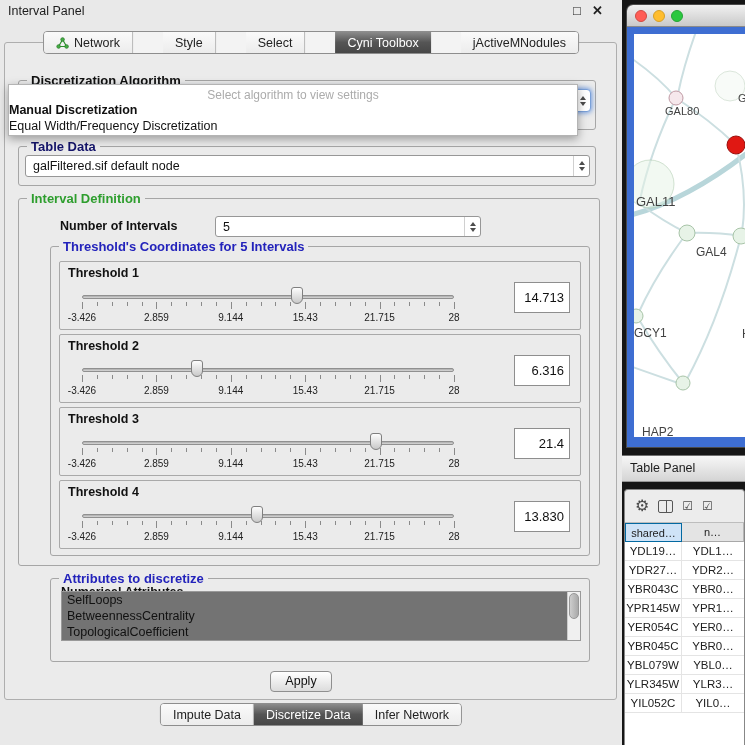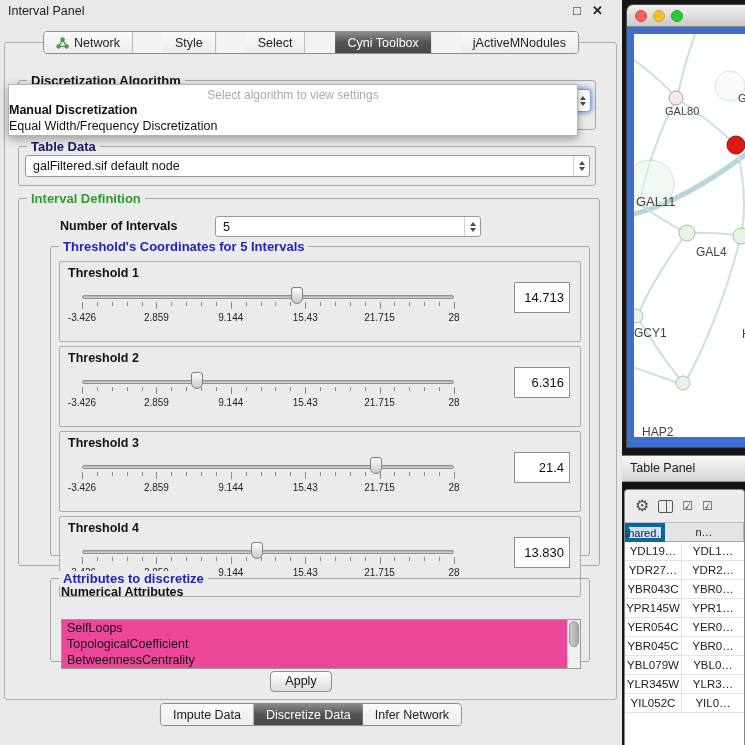--- a/index.html
+++ b/index.html
@@ -55,41 +55,41 @@
                 border:1px solid #7aa0d8; box-shadow:0 0 5px 1px rgba(90,140,220,0.85); border-radius:4px; }
 
   
   .popup { position:absolute; left:8px; top:84px; width:570px; height:52px; background:#fff;
            border:1px solid #b4b4b4; box-shadow:0 3px 9px rgba(0,0,0,0.35); z-index:40; }
   .popup-header { text-align:center; color:#ababab; font-size:12px; padding-top:3px; }
   .popup-item { font-size:12.5px; color:#111; padding:1px 0 1px 0; }
   .popup-item.bold { font-weight:bold; }
 
   
-  .threshold-panel { position:relative; height:81px; margin:0 8px 4px 8px;
+  .threshold-panel { position:relative; height:69px; margin:0 8px 4px 8px;
                      border:1px solid #a9a9a9; border-radius:2px; background:#ebebeb; }
   .threshold-title { position:absolute; left:8px; top:4px; font-size:12.5px; font-weight:bold; color:#111; }
   .slider { position:absolute; left:22px; top:24px; width:372px; height:42px; }
   .slider-track { position:absolute; left:0; top:9px; width:100%; height:4px;
                   background:linear-gradient(#ababab,#d9d9d9); border:1px solid #909090; border-radius:2px; }
   .slider-handle { position:absolute; top:1px; width:12px; height:17px;
                    background:linear-gradient(#fdfdfd,#c9c9c9); border:1px solid #7f7f7f;
                    border-radius:3px 3px 6px 6px; }
   .slider-ticks { position:absolute; left:0; top:16px; width:100%; height:8px; }
   .tick { position:absolute; top:0; width:1px; height:4px; background:#8a8a8a; }
   .tick.major { height:7px; }
   .slider-labels { position:absolute; left:0; top:26px; width:100%; height:12px; }
   .scale-label { position:absolute; transform:translateX(-50%); font-size:10px; color:#222; white-space:nowrap; }
   .value-box { position:absolute; right:10px; top:20px; width:56px; height:31px; background:#fff;
                border:1px solid #8e8e8e; font-size:13px; color:#111; text-align:right;
                padding:7px 5px 0 0; }
 
   
   .attr-sub { position:absolute; left:10px; top:6px; font-size:12.5px; font-weight:bold; color:#111; }
-  .listbox { position:absolute; left:10px; top:40px; width:520px; height:50px; background:#ec4899;
+  .listbox { position:absolute; left:10px; top:12px; width:520px; height:50px; background:#737373;
              border:1px solid #999; overflow:hidden; }
   .list-item { font-size:12.5px; color:#111; line-height:16px; padding-left:5px; white-space:nowrap; }
   .vscroll { position:absolute; right:0; top:0; width:13px; height:100%; background:#f0f0f0;
              border-left:1px solid #ccc; }
   .vthumb { position:absolute; left:1px; top:1px; width:10px; height:26px; border-radius:5px;
             background:linear-gradient(90deg,#cdcdcd,#a9a9a9); border:1px solid #979797; }
 
   .apply-btn { position:absolute; left:270px; top:671px; width:62px; height:21px; z-index:3;
                background:linear-gradient(#ffffff,#dcdcdc); border:1px solid #8f8f8f; border-radius:4px;
                font-size:12.5px; color:#111; text-align:center; line-height:19px; }
@@ -121,21 +121,21 @@
   .tbl-toolbar { position:absolute; left:0; top:0; width:100%; height:33px; display:flex;
                  align-items:center; gap:9px; padding-left:10px; border-bottom:1px solid #bdbdbd; }
   .gear { font-size:16px; color:#4a4a4a; line-height:1; }
   .cols-icon { width:15px; height:13px; border:1.5px solid #565656; border-radius:2px; position:relative; }
   .cols-icon::after { content:""; position:absolute; left:50%; top:0; width:1.5px; height:100%; background:#565656; }
   .cb { font-size:12px; color:#4a4a4a; line-height:1; }
   .tbl { position:absolute; left:0; top:33px; width:100%; bottom:0; background:#fff; font-size:11.5px; }
   .tbl-header { display:flex; height:19px; }
   .th { display:flex; align-items:center; justify-content:center; color:#222; font-size:11px;
         background:#e4e4e4; border-right:1px solid #b5b5b5; border-bottom:1px solid #a8a8a8; }
-  .th.first { width:40px; background:#cfe3f7; border:4px solid #0369a1; }
+  .th.first { width:57px; background:#cfe3f7; border:1px solid #0369a1; }
   .th.rest { flex:1; }
   .trow { display:flex; height:19px; border-bottom:1px solid #e4e4e4; background:#fff; }
   .cell { display:flex; align-items:center; justify-content:center; color:#202020; overflow:hidden; white-space:nowrap; }
   .cell.first { width:57px; border-right:1px solid #e4e4e4; }
   .cell.rest { flex:1; }
 </style>
 </head>
 <body>
 
 <div id="stage">
@@ -398,22 +398,22 @@
     <div class="value-box">13.830</div>
   </div>
 </div>
     </div>
 
     <div class="group" style="left:50px; top:578px; width:540px; height:84px;">
       <span class="group-legend legend-blue">Attributes to discretize</span>
       <div class="attr-sub">Numerical Attributes</div>
       <div class="listbox" id="attr-list">
         <div class="list-item">SelfLoops</div>
+          <div class="list-item">BetweennessCentrality</div>
           <div class="list-item">TopologicalCoefficient</div>
-          <div class="list-item">BetweennessCentrality</div>
           <div class="vscroll">
           <div class="vthumb"></div>
         </div>
       </div>
     </div>
 
     <div class="apply-btn">Apply</div>
 
     <div class="seg-group" id="bottom-tabs">
         <div class="seg">

